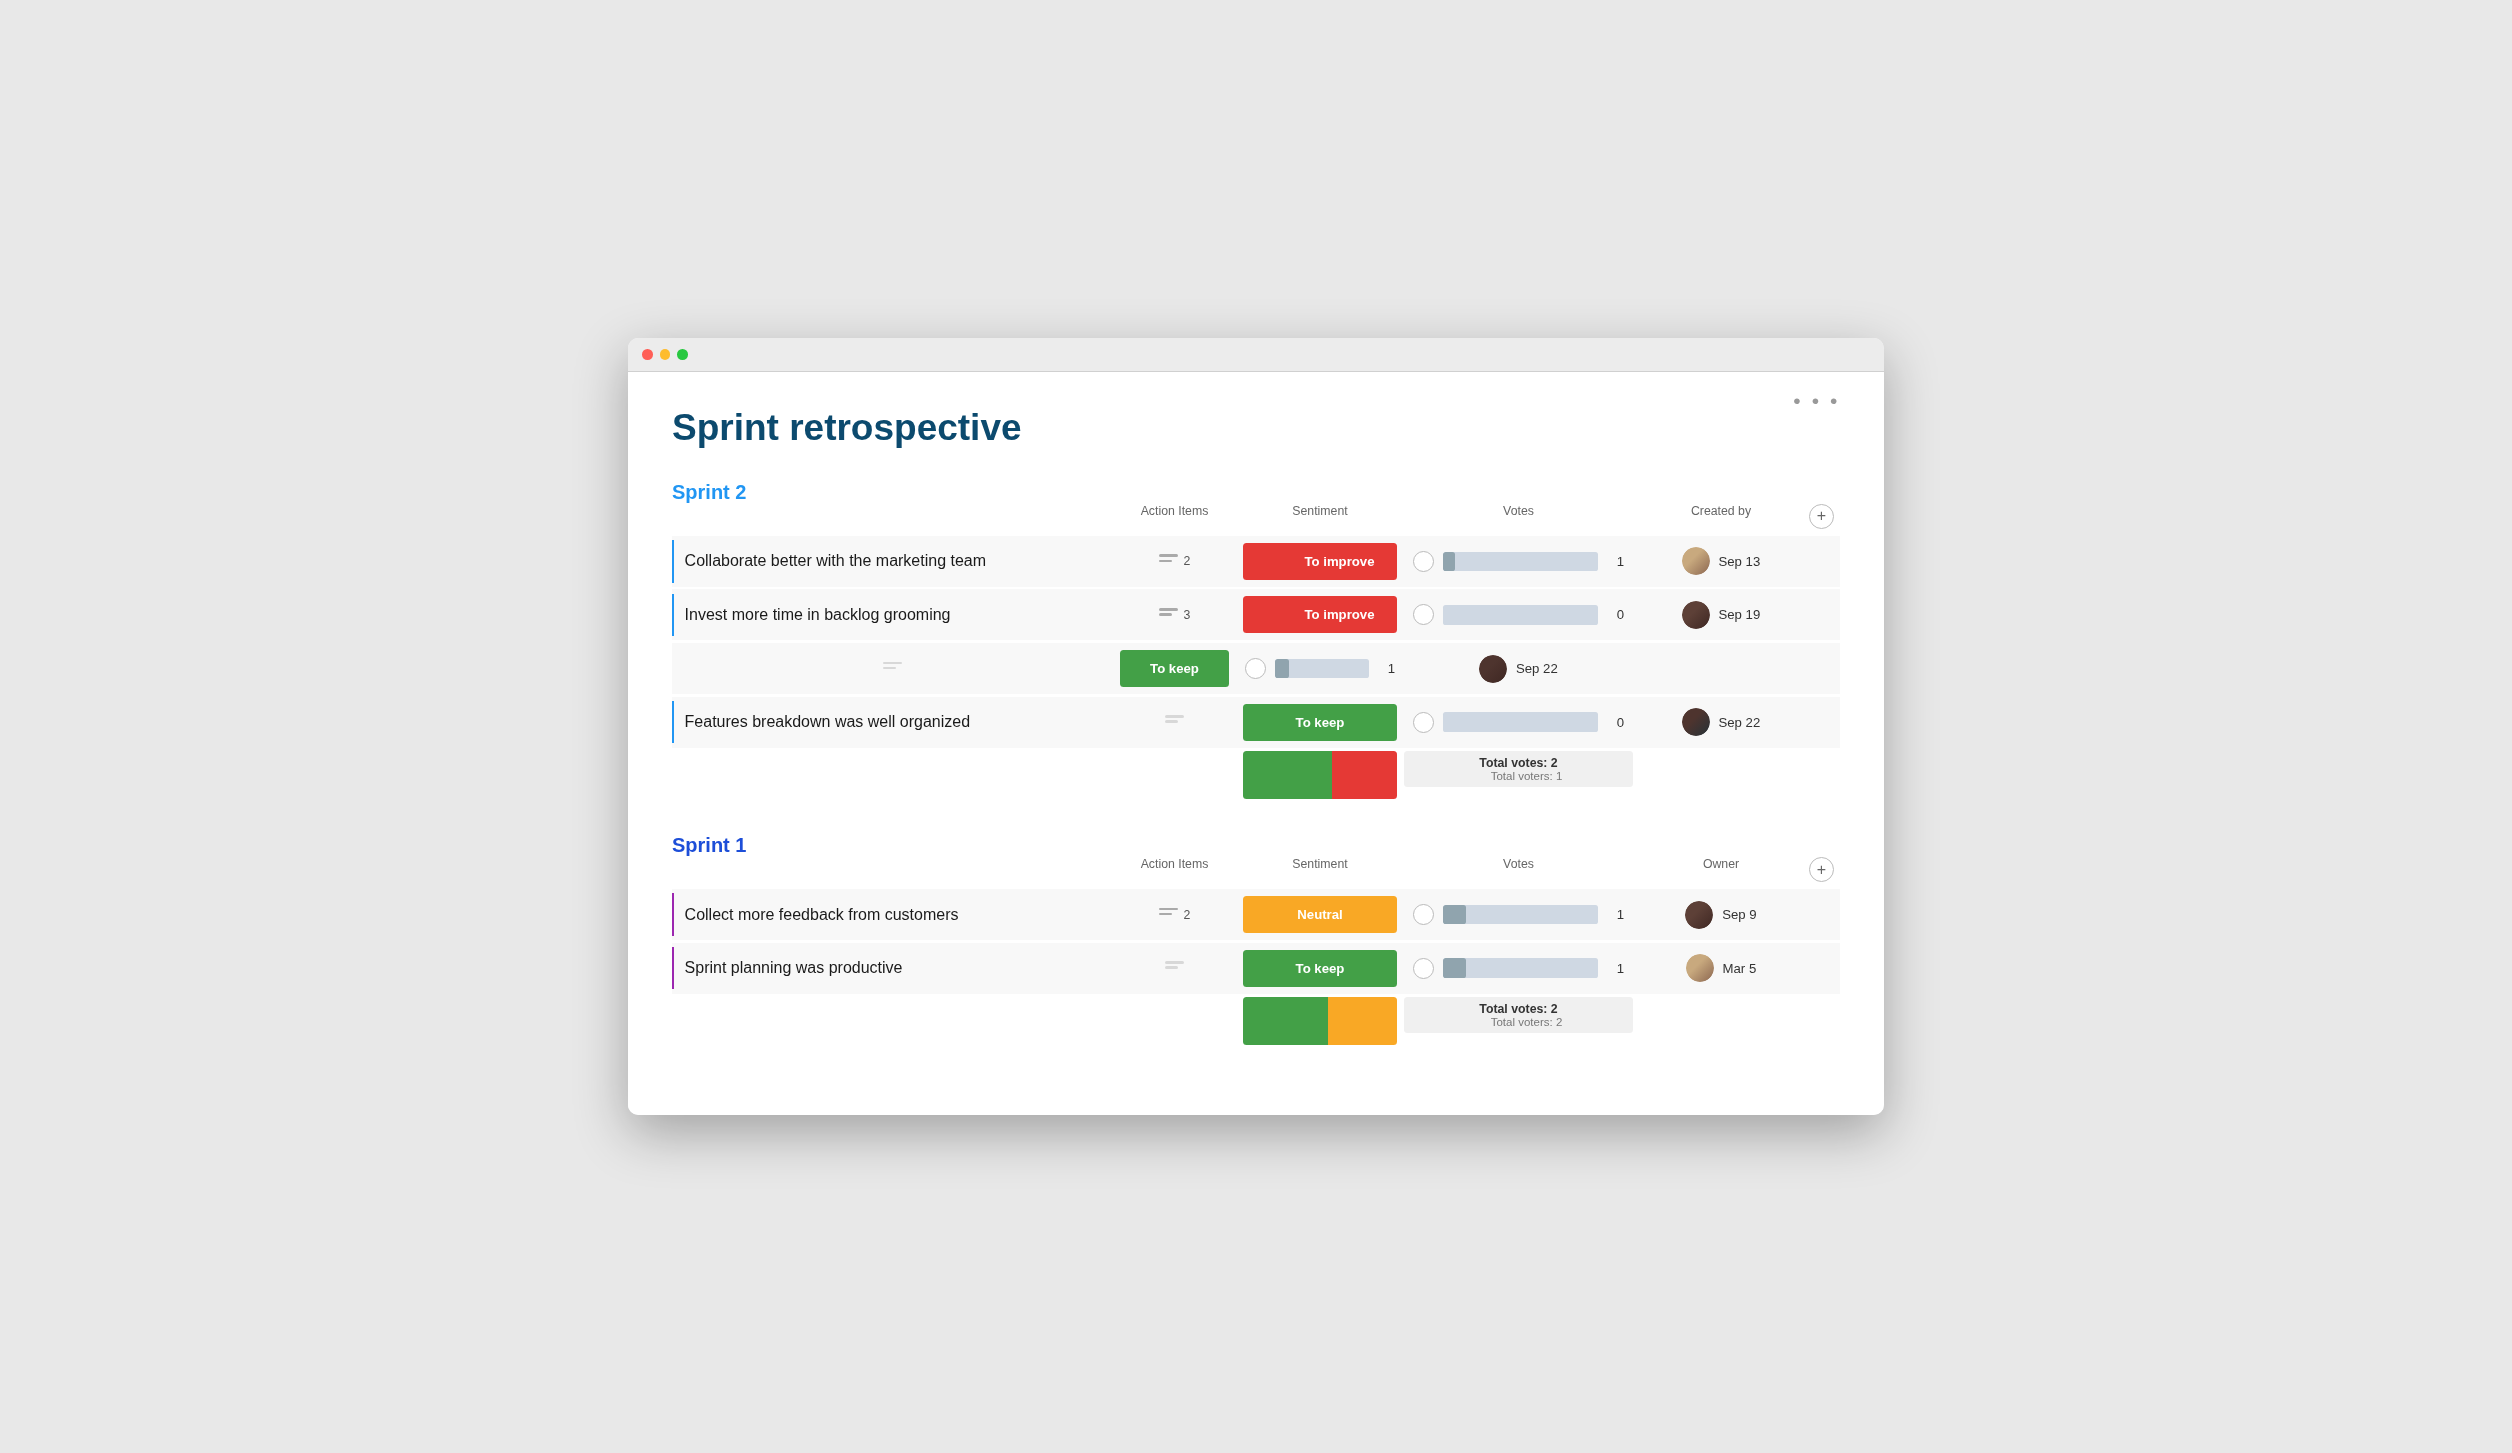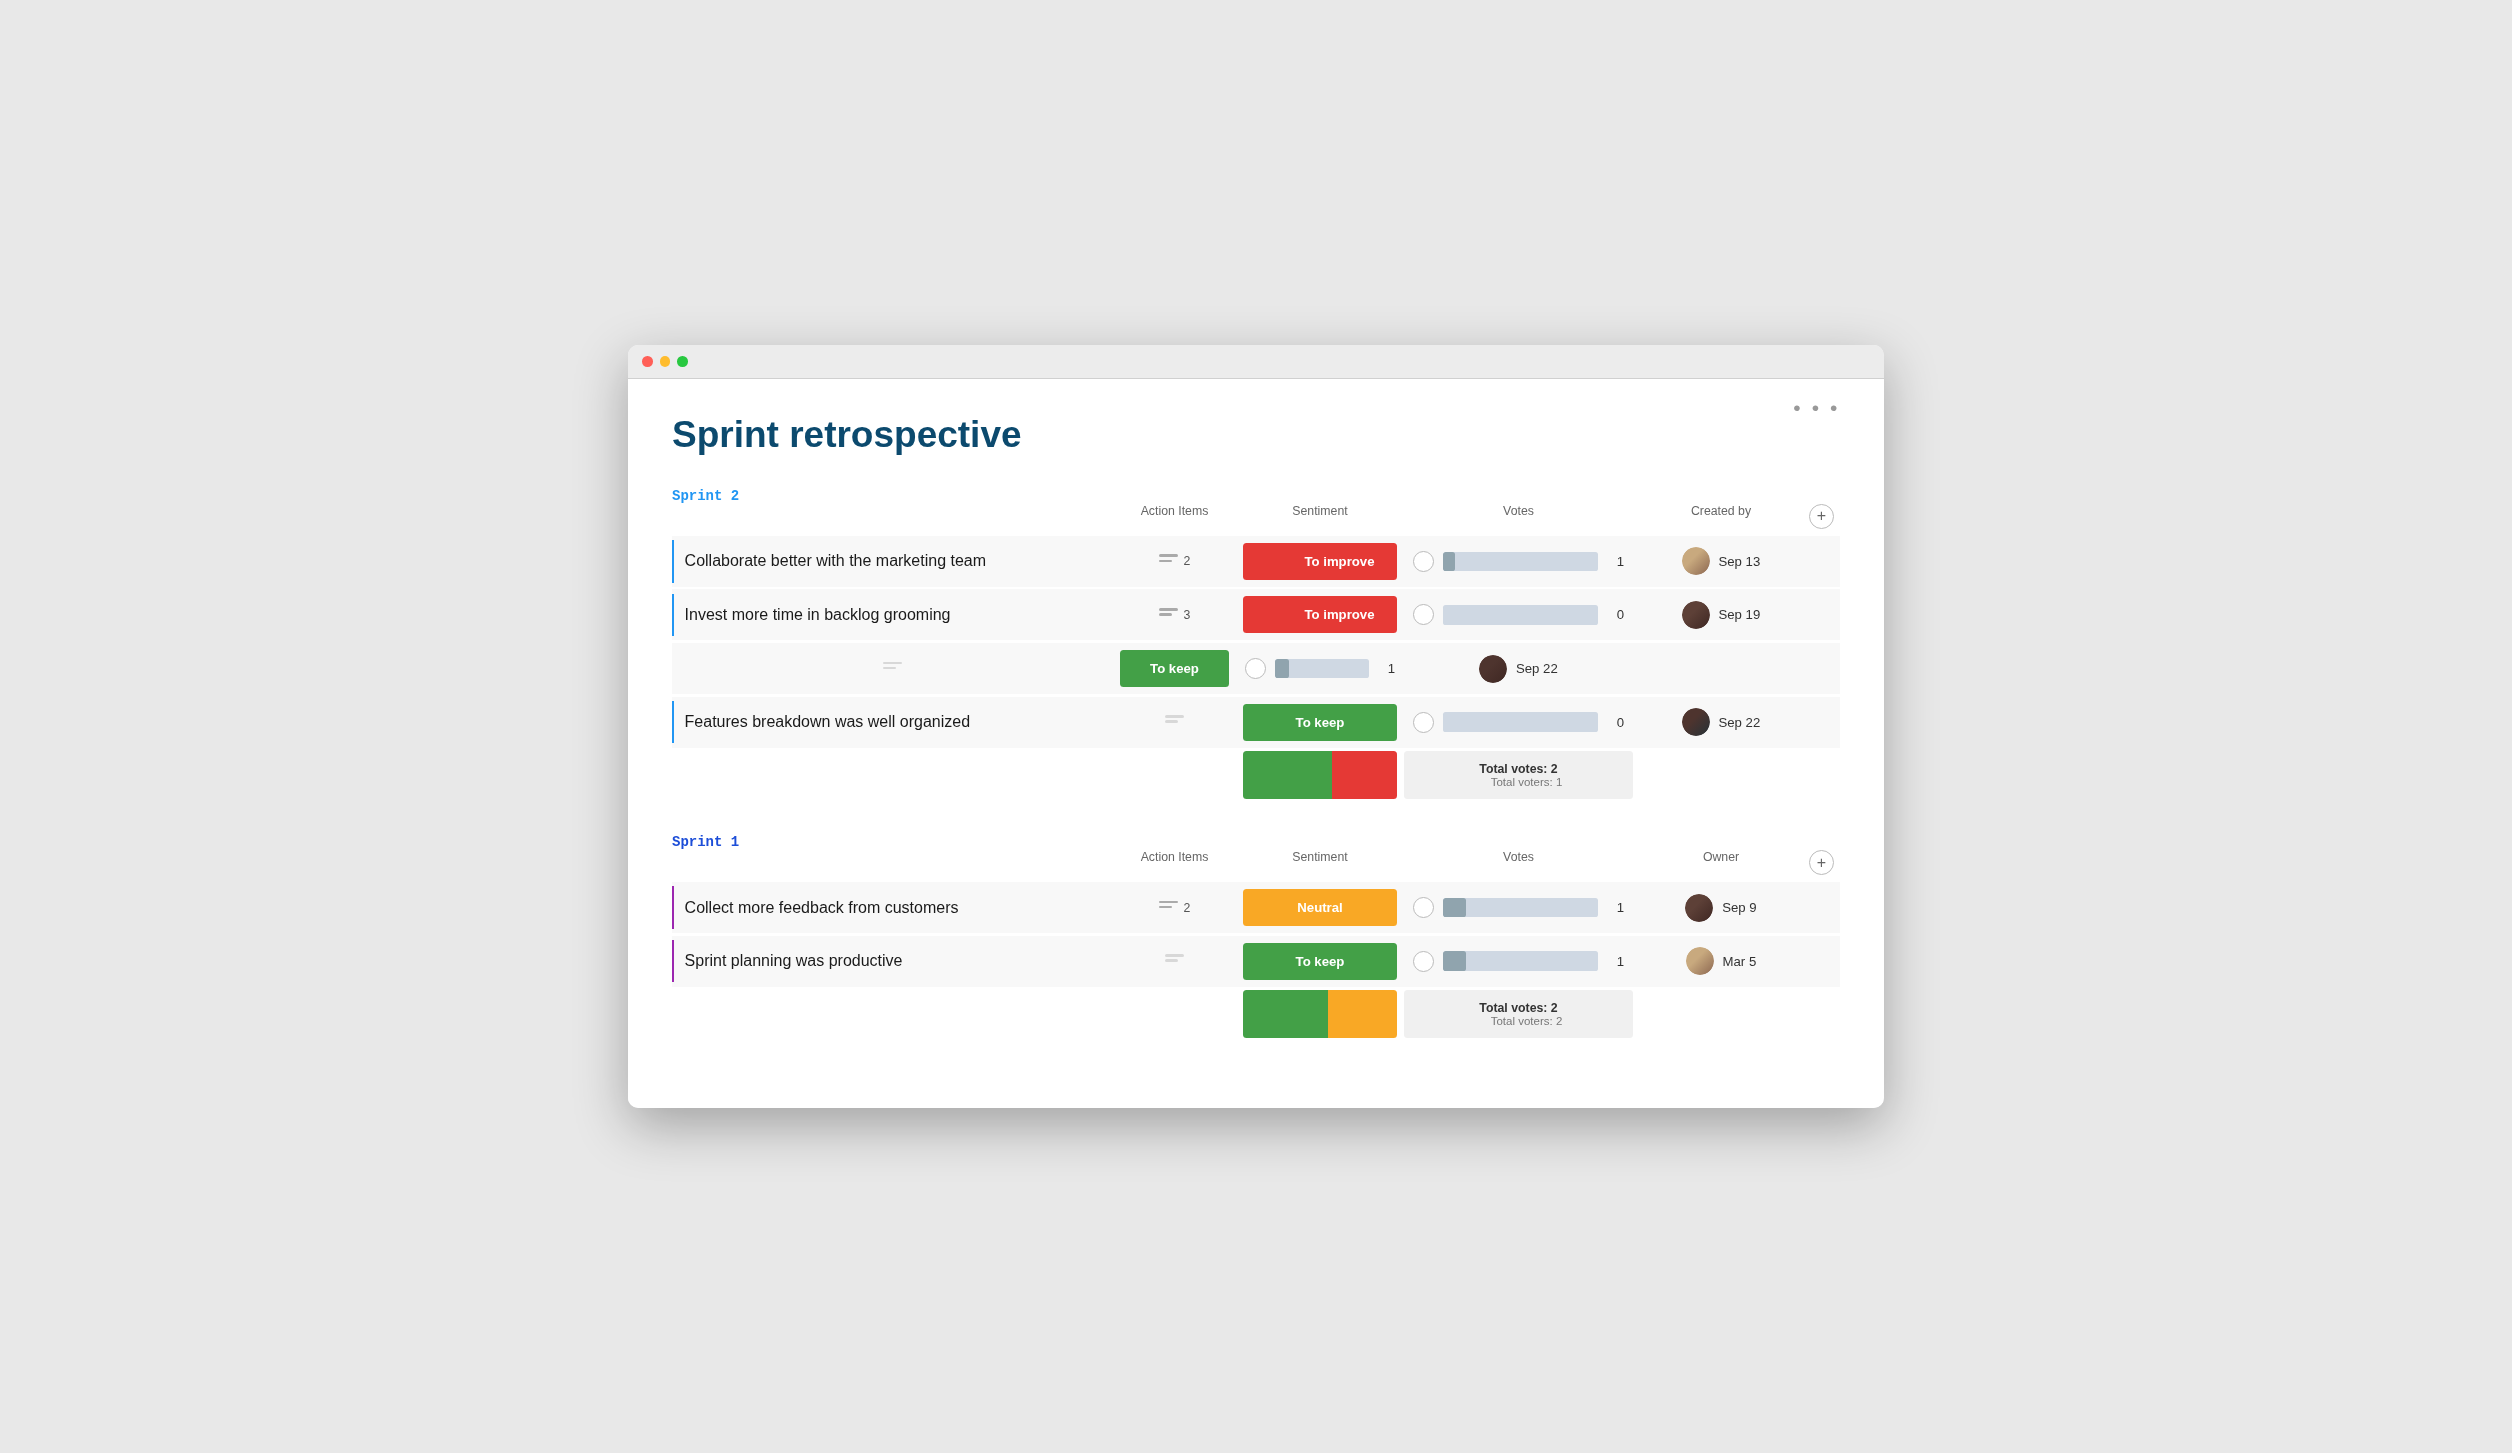--- a/index.html
+++ b/index.html
@@ -64,23 +64,22 @@
       font-size: 21px;
       letter-spacing: 2.6px;
       cursor: pointer;
     }
 
     .sprint-section {
       margin-bottom: 35px;
     }
 
     .sprint-title {
-      font-size: 14px;
+      font-size: 20px;
       font-weight: 600;
-      font-family: Liberation Mono, monospace;
     }
 
     .sprint-title-blue { color: #2196f3; }
     .sprint-title-purple { color: #1d4ed8; }
 
     .table-header {
       display: grid;
       grid-template-columns: 441px 123px 168px 229px 176px 35px;
       padding: 0 0 7px 0;
       font-size: 12.3px;
@@ -267,21 +266,21 @@
 
     .summary-votes-area {
       grid-column: 4;
       display: flex;
       flex-direction: column;
       align-items: center;
       justify-content: center;
       background: #f0f0f0;
       border-radius: 3.5px;
       padding: 5.3px;
-      height: 48px;
+      height: 36px;
     }
 
     .summary-votes-text {
       font-size: 12.3px;
       font-weight: 600;
       color: #333;
     }
 
     .summary-voters-text {
       font-size: 11.5px;

